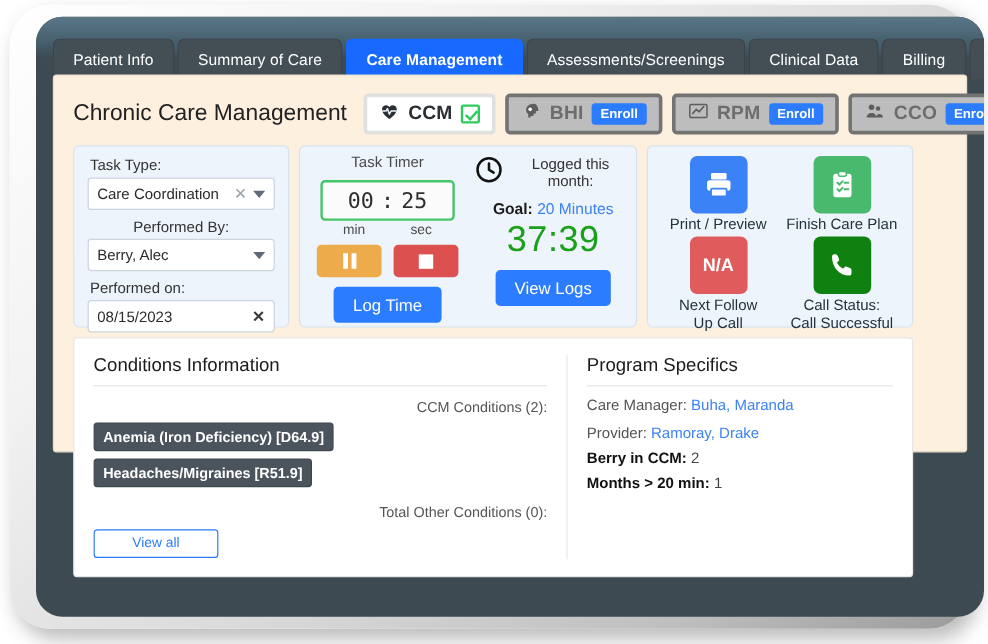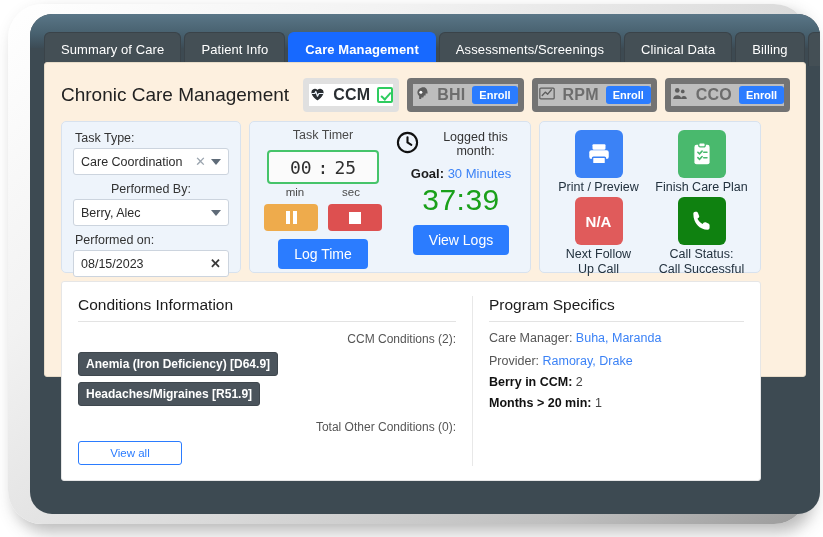--- a/index.html
+++ b/index.html
@@ -64,23 +64,23 @@
   }
 
   
   #page-header {
     position: absolute; left: 16px; top: 12px; right: 16px; height: 40px;
     display: flex; align-items: center; gap: 14px;
   }
   #page-title { font-size: 19px; color: #222; white-space: nowrap; }
   .prog-group { display: flex; gap: 8px; align-items: center; }
   .prog {
-    height: 34px; padding: 0 0; display: flex; align-items: center; gap: 7px;
+    height: 34px; padding: 0 10px; display: flex; align-items: center; gap: 7px;
     background: #bdbdbd; border-radius: 4px; cursor: pointer;
-    border: 6px solid #737373;
+    border: 3px solid #737373;
   }
   .prog.active { background: #ffffff; border-color: #e0e0e0; }
   .prog-label { font-size: 16px; font-weight: bold; color: #6d6d6d; letter-spacing:.2px; }
   .prog.active .prog-label { color: #2a2f33; }
   .enroll-badge {
     background: #2b7cff; color: #fff; font-size: 11px; font-weight: bold;
     padding: 3px 7px; border-radius: 3px;
   }
   .chk-green {
     width: 16px; height: 16px; border: 2px solid #2ecc5f; border-radius: 2px;
@@ -182,22 +182,22 @@
 </head>
 <body>
 
 <div id="frame-outer">
   <div id="frame-screen">
     <div id="screen-topstrip"></div>
 
     <div id="screen-body">
 
       <div id="tabbar">
+        <div class="tab">Patient Info</div>
         <div class="tab">Summary of Care</div>
-        <div class="tab">Patient Info</div>
         <div class="tab active">Care Management</div>
         <div class="tab">Assessments/Screenings</div>
         <div class="tab">Clinical Data</div>
         <div class="tab">Billing</div>
         <div class="tab">Alerts</div>
       </div>
 
       <div id="page">
 
         <div id="page-header">
@@ -310,21 +310,21 @@
               <span>
                 <svg width="23" height="23" viewBox="0 0 24 24">
                   <circle cx="12" cy="12" r="10" fill="none" stroke="#111" stroke-width="2.2"></circle>
                   <path d="M12 6.5V12l4 2.4" stroke="#111" stroke-width="2.2" fill="none" stroke-linecap="round"></path>
                 </svg>
               </span>
               <span style="font-size:12.5px;color:#333;">Logged this month:</span>
             </div>
             <div id="goal-line">
               <b>Goal:</b>
-              <span>30 Minutes</span>
+              <span>20 Minutes</span>
             </div>
             <div id="big-time">37:39</div>
             <div style="text-align:center; margin-top:8px;">
               <button class="btn-blue">View Logs</button>
             </div>
           </div>
         </div>
 
         <div class="card" id="card-acts">
           <div id="acts-grid">

